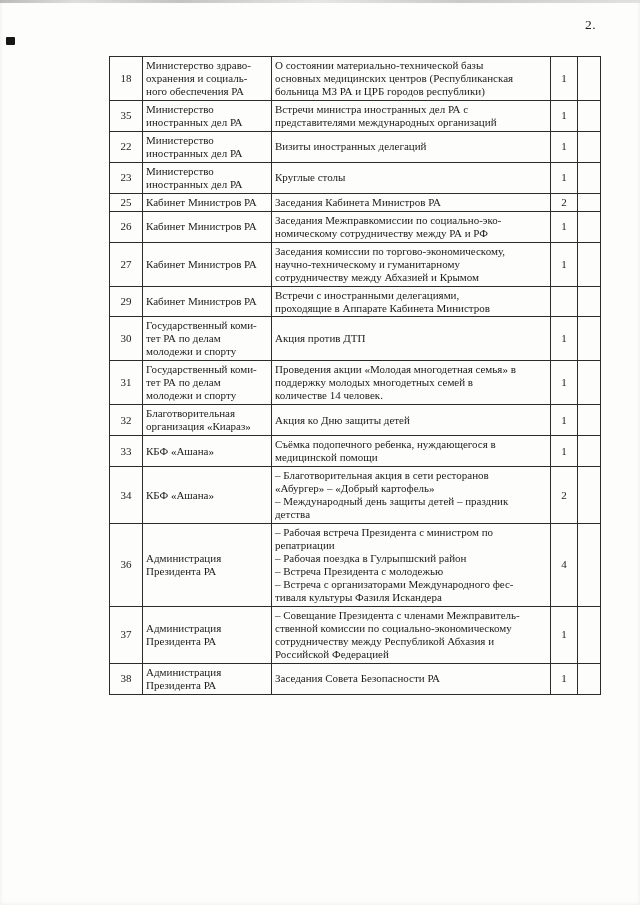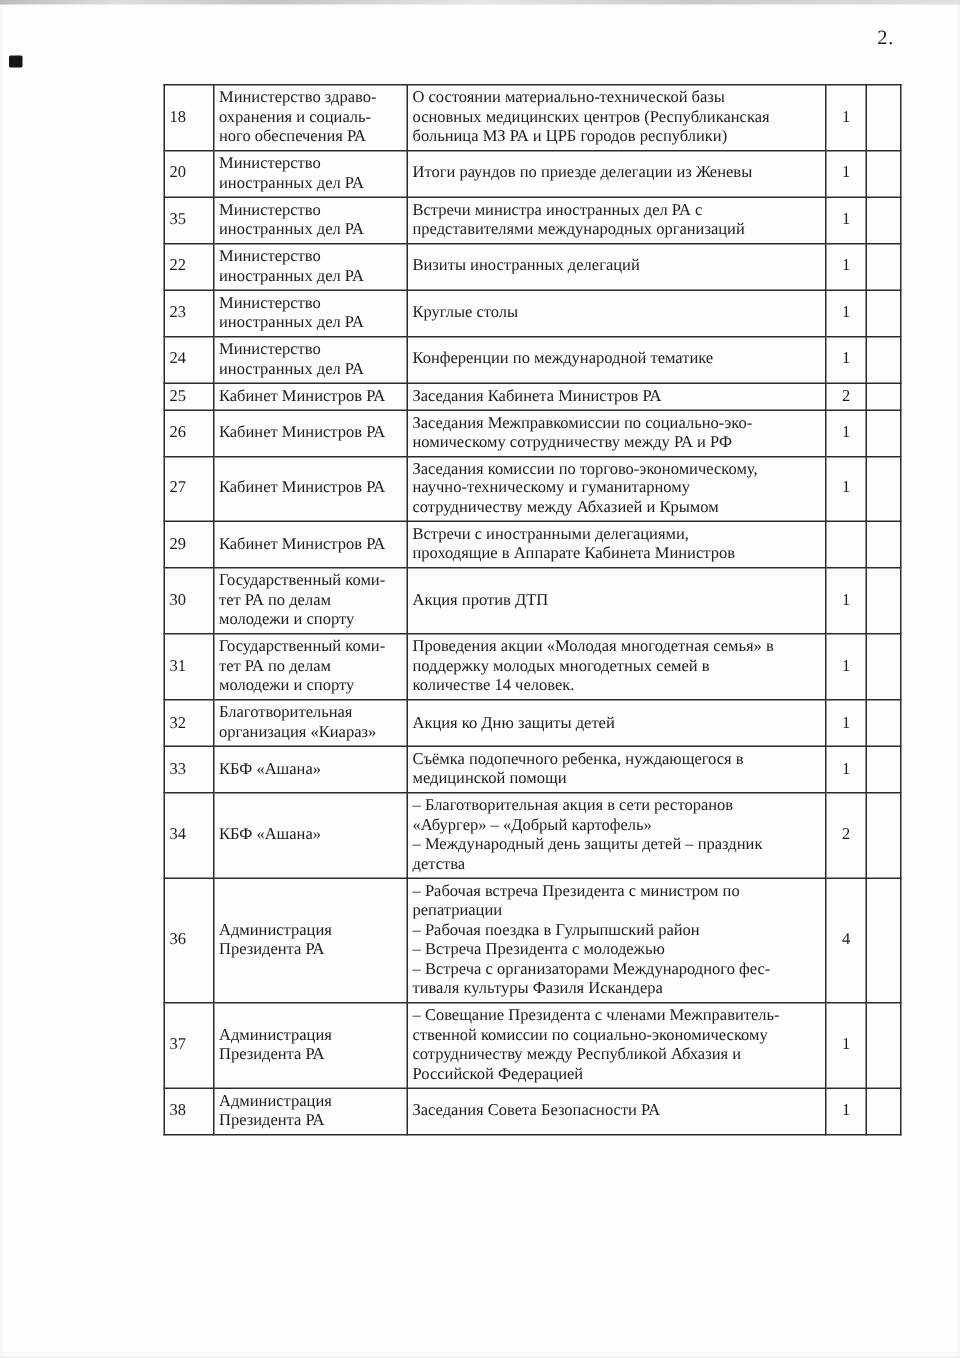--- a/index.html
+++ b/index.html
@@ -50,21 +50,21 @@
   }
   table.report td {
     border: 1px solid #2b2b28;
     font-size: 11px;
     line-height: 1.18;
     padding: 2px 3px;
     vertical-align: middle;
     white-space: pre-line;
     overflow: hidden;
   }
-  td.col-num   { width: 26px;  padding: 2px 1px; }
+  td.col-num   { width: 26px;  text-align: center; padding: 2px 1px; }
   td.col-org   { width: 122px; }
   td.col-topic { width: 272px; }
   td.col-count { width: 20px;  text-align: center; padding: 2px 1px; }
   td.col-extra { width: 16px; }
 </style>
 </head>
 <body>
 
 <div class="page">
   <div class="scan-top-streak"></div>
@@ -78,28 +78,20 @@
           <td class="col-org">Министерство здраво-
 охранения  и социаль-
 ного обеспечения РА</td>
           <td class="col-topic">О состоянии материально-технической базы
 основных медицинских центров (Республиканская
 больница МЗ РА и ЦРБ городов республики)</td>
           <td class="col-count">1</td>
           <td class="col-extra"></td>
         </tr>
         <tr>
-          <td class="col-num">20</td>
-          <td class="col-org">Министерство
-иностранных дел РА</td>
-          <td class="col-topic">Итоги раундов по приезде делегации из Женевы</td>
-          <td class="col-count">1</td>
-          <td class="col-extra"></td>
-        </tr>
-        <tr>
           <td class="col-num">35</td>
           <td class="col-org">Министерство
 иностранных дел РА</td>
           <td class="col-topic">Встречи министра иностранных дел РА с
 представителями международных организаций</td>
           <td class="col-count">1</td>
           <td class="col-extra"></td>
         </tr>
         <tr>
           <td class="col-num">22</td>
@@ -107,28 +99,20 @@
 иностранных дел РА</td>
           <td class="col-topic">Визиты иностранных делегаций</td>
           <td class="col-count">1</td>
           <td class="col-extra"></td>
         </tr>
         <tr>
           <td class="col-num">23</td>
           <td class="col-org">Министерство
 иностранных дел РА</td>
           <td class="col-topic">Круглые столы</td>
-          <td class="col-count">1</td>
-          <td class="col-extra"></td>
-        </tr>
-        <tr>
-          <td class="col-num">24</td>
-          <td class="col-org">Министерство
-иностранных дел РА</td>
-          <td class="col-topic">Конференции по международной тематике</td>
           <td class="col-count">1</td>
           <td class="col-extra"></td>
         </tr>
         <tr>
           <td class="col-num">25</td>
           <td class="col-org">Кабинет Министров РА</td>
           <td class="col-topic">Заседания Кабинета Министров РА</td>
           <td class="col-count">2</td>
           <td class="col-extra"></td>
         </tr>

